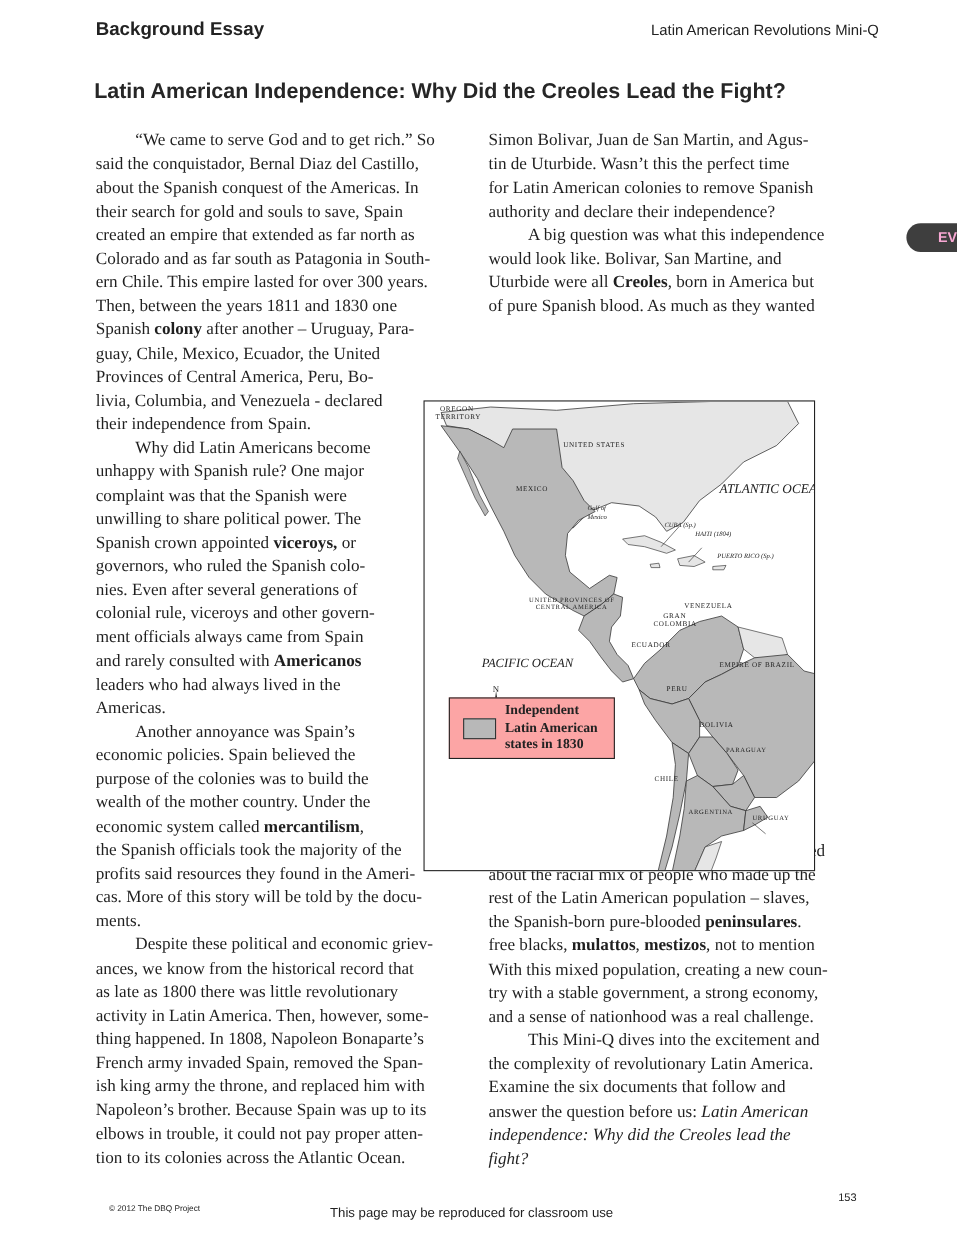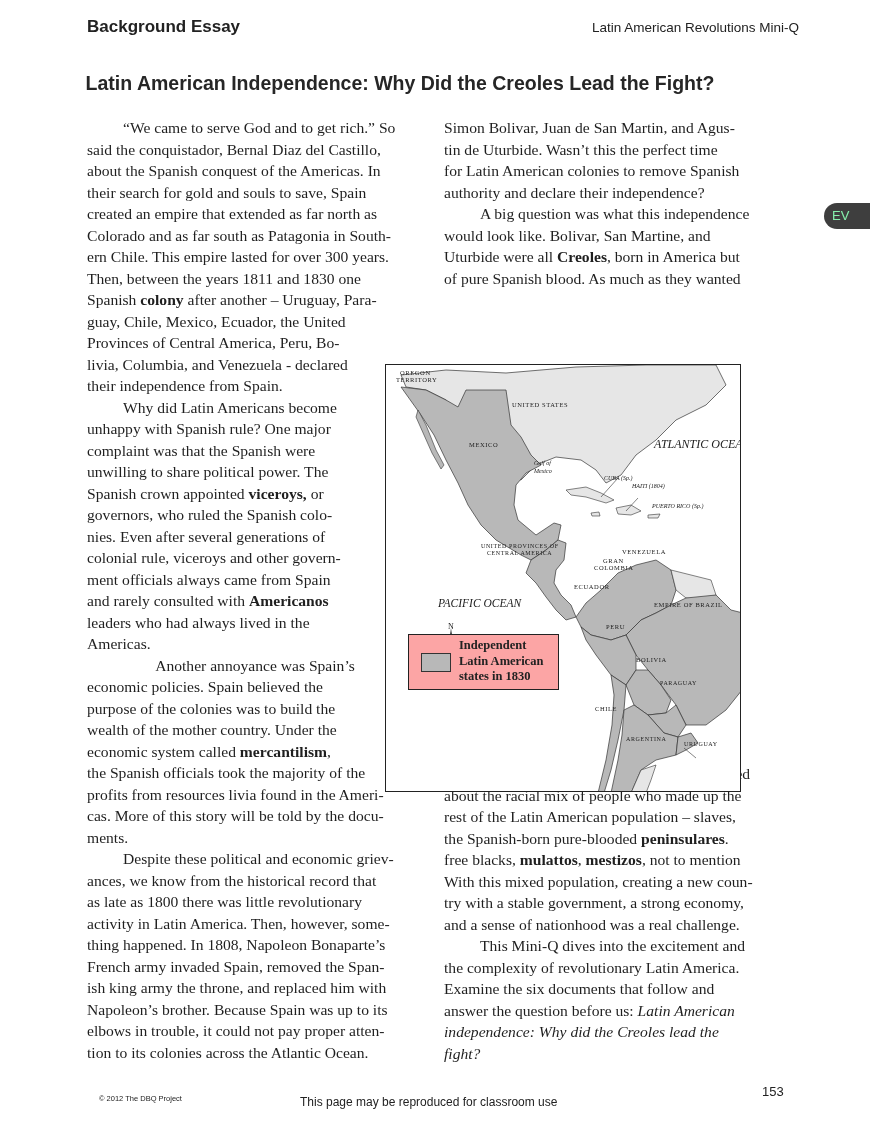--- a/index.html
+++ b/index.html
@@ -1,36 +1,36 @@
 <!DOCTYPE html>
 <html><head>
 <meta charset="utf-8">
 <style>
   html, body { margin:0; padding:0; background:#fff; }
   body { width:880px; height:1139px; position:relative; overflow:hidden; color:#1e1e1e; }
   .hdr { position:absolute; font-family:"Liberation Sans", sans-serif; }
   .hdr-left { left:87px; top:17px; font-size:17px; font-weight:bold; color:#222; }
   .hdr-right { right:81px; top:20px; font-size:13.5px; color:#222; }
   .title { position:absolute; left:0; width:800px; top:72px; text-align:center; font-family:"Liberation Sans", sans-serif; font-weight:bold; font-size:19.5px; color:#262626; }
-  .tab-ev { position:absolute; left:824px; top:203px; width:46px; height:26px; background:#3e3e3e; border-radius:13px 0 0 13px; color:#86efac; font-family:"Liberation Sans", sans-serif; font-weight:normal; font-size:13px; line-height:26px; padding-left:8px; box-sizing:border-box; }
+  .tab-ev { position:absolute; left:824px; top:203px; width:46px; height:26px; background:#3e3e3e; border-radius:13px 0 0 13px; color:#f9a8d4; font-family:"Liberation Sans", sans-serif; font-weight:bold; font-size:13px; line-height:26px; padding-left:8px; box-sizing:border-box;text-align:right; }
   .col { position:absolute; font-family:"Liberation Serif", serif; font-size:15.6px; line-height:21.5px; color:#1f1f1f; }
   .line { display:block; white-space:nowrap; }
   b { font-weight:bold; }
   .map-box { position:absolute; left:385px; top:323px; width:356px; height:428px; border:1.5px solid #222; box-sizing:border-box; background:#fff; overflow:hidden;margin-top:41px; }
   .map-box svg { position:absolute; left:0; top:0; }
   .mlabel { position:absolute; font-family:"Liberation Serif", serif; font-size:6.5px; letter-spacing:0.6px; color:#222; white-space:nowrap; }
   .ocean { position:absolute; font-family:"Liberation Serif", serif; font-style:italic; font-size:12px; color:#222; white-space:nowrap; }
   .small-it { position:absolute; font-family:"Liberation Serif", serif; font-style:italic; font-size:6px; color:#222; white-space:nowrap; }
   .legend { position:absolute; left:22px; top:269px; width:151px; height:56px; border:1.2px solid #222; background:#fca5a5; box-sizing:border-box; }
   .legend-swatch { position:absolute; left:12px; top:18px; width:28px; height:17px; background:#b8b8b8; border:1px solid #333; }
   .legend-text { position:absolute; left:50px; top:3px; font-family:"Liberation Serif", serif; font-weight:bold; font-size:12.5px; line-height:15.5px; color:#222; }
   .footer { position:absolute; font-family:"Liberation Sans", sans-serif; color:#222; }
   .f-copy { left:87px; top:1094px; font-size:7.5px;margin-left:12px; }
   .f-mid { left:300px; top:1095px; font-size:12px; }
-  .f-page { left:762px; top:1084px; font-size:13px; }
+  .f-page { left:762px; top:1084px; font-size:10px; }
 </style>
 </head>
 <body>
 
 <div class="hdr hdr-left">Background Essay</div>
 <div class="hdr hdr-right">Latin American Revolutions Mini-Q</div>
 
 <div class="title">Latin American Independence: Why Did the Creoles Lead the Fight?</div>
 
 <div class="tab-ev">EV</div>
@@ -54,27 +54,27 @@
     <span class="line">complaint was that the Spanish were</span>
     <span class="line">unwilling to share political power. The</span>
     <span class="line">Spanish crown appointed <b>viceroys,</b> or</span>
     <span class="line">governors, who ruled the Spanish colo-</span>
     <span class="line">nies. Even after several generations of</span>
     <span class="line">colonial rule, viceroys and other govern-</span>
     <span class="line">ment officials always came from Spain</span>
     <span class="line">and rarely consulted with <b>Americanos</b></span>
     <span class="line">leaders who had always lived in the</span>
     <span class="line">Americas.</span>
-    <span class="line" style="padding-left: 36px; text-align: center;">Another annoyance was Spain’s</span>
+    <span class="line" style="padding-left: 36px;">Another annoyance was Spain’s</span>
     <span class="line">economic policies. Spain believed the</span>
     <span class="line">purpose of the colonies was to build the</span>
     <span class="line">wealth of the mother country. Under the</span>
     <span class="line">economic system called <b>mercantilism</b>,</span>
     <span class="line">the Spanish officials took the majority of the</span>
-    <span class="line">profits from resources livia found in the Ameri-</span>
+    <span class="line">profits said resources they found in the Ameri-</span>
     <span class="line">cas. More of this story will be told by the docu-</span>
     <span class="line">ments.</span>
     <span class="line" style="padding-left: 36px;">Despite these political and economic griev-</span>
     <span class="line">ances, we know from the historical record that</span>
     <span class="line">as late as 1800 there was little revolutionary</span>
     <span class="line">activity in Latin America. Then, however, some-</span>
     <span class="line">thing happened. In 1808, Napoleon Bonaparte’s</span>
     <span class="line">French army invaded Spain, removed the Span-</span>
     <span class="line">ish king army the throne, and replaced him with</span>
     <span class="line">Napoleon’s brother. Because Spain was up to its</span>

